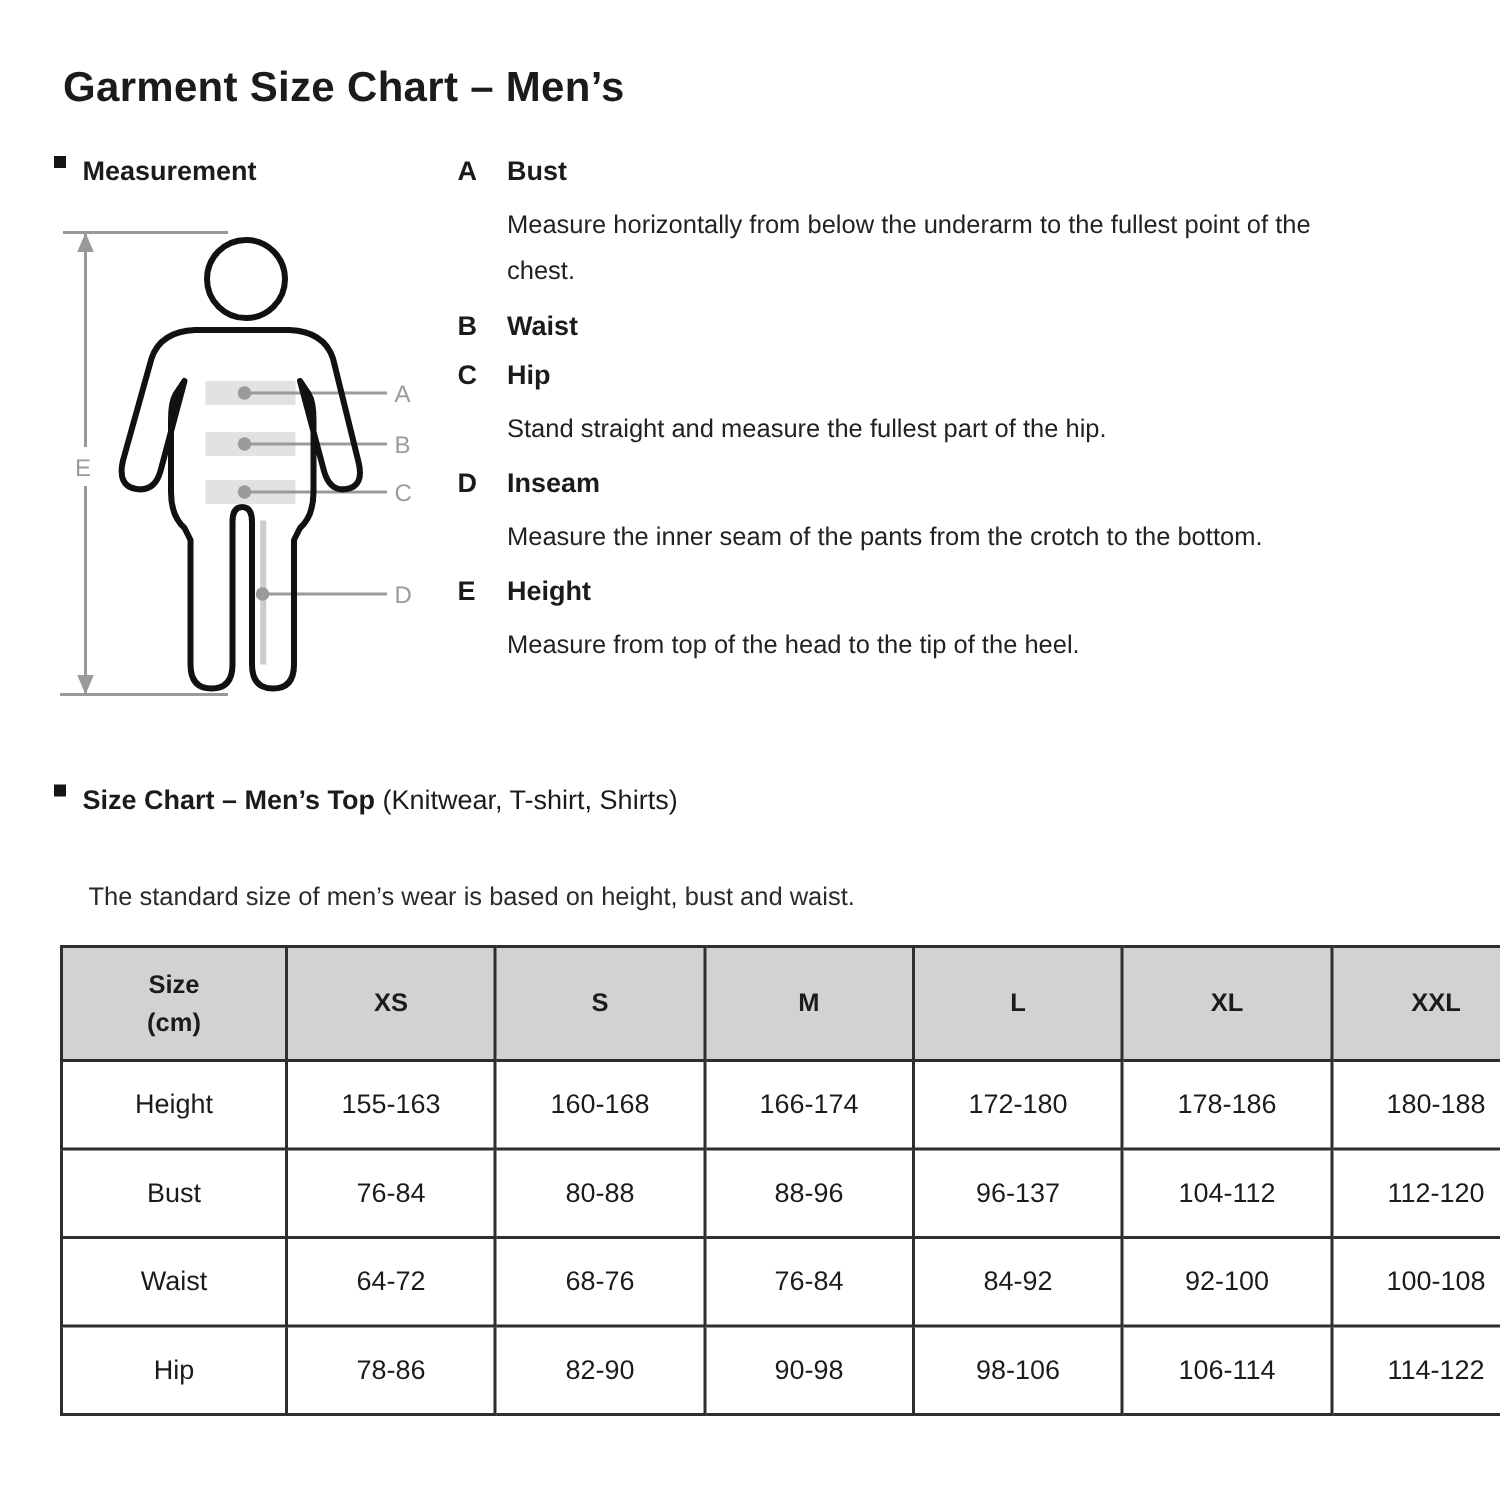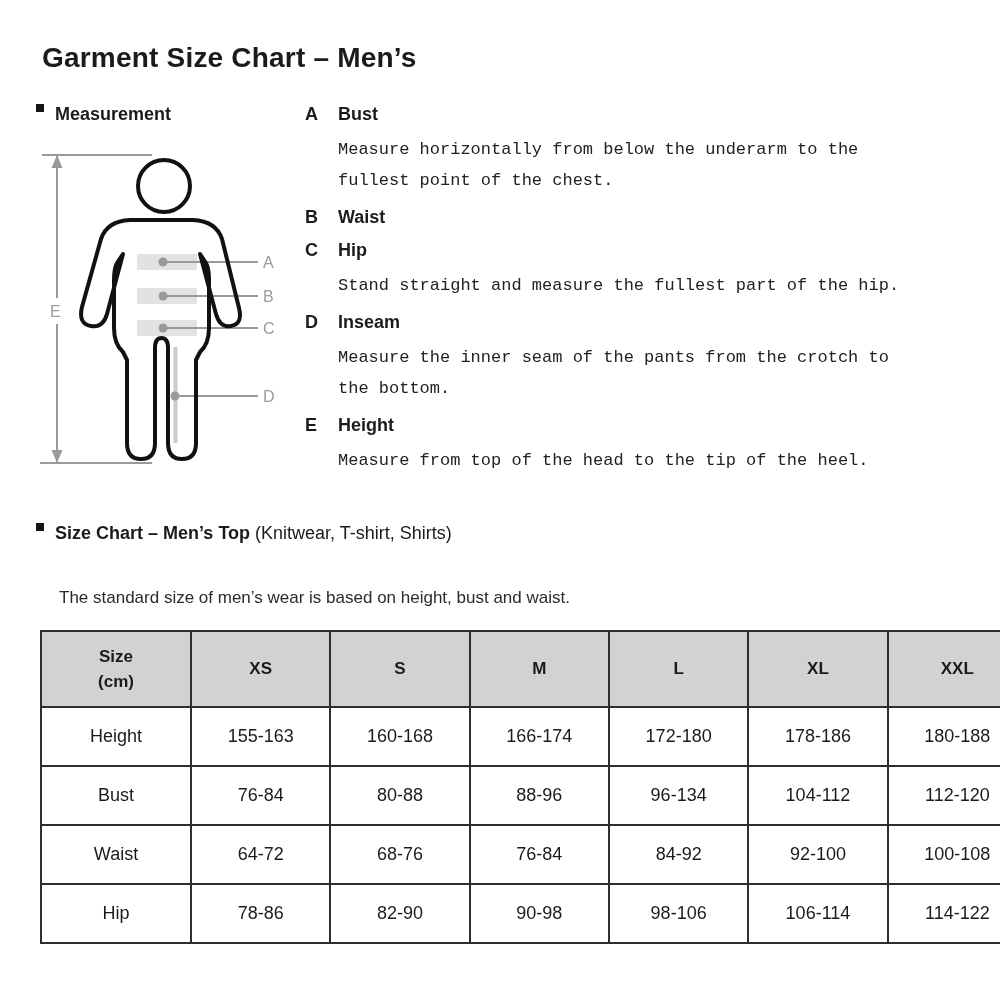--- a/index.html
+++ b/index.html
@@ -13,21 +13,21 @@
   .sq { width:8px; height:8px; background:#151515; display:inline-block; margin-right:11px; }
 
   #measure-head { left:36px; top:104px; }
 
   #figure { left:30px; top:132px; }
 
   #defs { left:305px; top:102px; width:660px; }
   .def-item { margin-bottom:9px; }
   .def-head { display:flex; font-size:18px; font-weight:bold; margin-bottom:8px; line-height:24px; }
   .def-letter { width:33px; flex:0 0 33px; }
-  .def-desc { margin-left:33px; font-size:17px; line-height:31px; max-width:580px; color:#222;font-family:Liberation Mono, monospace; }
+  .def-desc { margin-left:33px; font-size:17px; line-height:31px; max-width:580px; color:#222; }
 
   #sizechart-head { left:36px; top:523px; }
   #sizechart-head .normal { font-weight:normal; margin-left:5px; }
   #sizechart-sub { left:59px; top:548px; font-size:17px; color:#2b2b2b;margin-top:40px; }
 
   #size-table { left:40px; top:630px; width:988px; border-collapse:collapse; table-layout:fixed; }
   #size-table th, #size-table td { border:2px solid #2e2e2e; text-align:center; vertical-align:middle; }
   #size-table thead th { background:#d2d2d2; font-size:17px; font-weight:bold; height:76px; }
   #size-table td { height:59px; font-size:18px; font-weight:normal; }
   #size-table .corner div { line-height:25px; }
@@ -157,21 +157,21 @@
       <td>166-174</td>
       <td>172-180</td>
       <td>178-186</td>
       <td>180-188</td>
     </tr>
     <tr>
       <td class="col-label">Bust</td>
       <td>76-84</td>
       <td>80-88</td>
       <td>88-96</td>
-      <td>96-134</td>
+      <td>96-137</td>
       <td>104-112</td>
       <td>112-120</td>
     </tr>
     <tr>
       <td class="col-label">Waist</td>
       <td>64-72</td>
       <td>68-76</td>
       <td>76-84</td>
       <td>84-92</td>
       <td>92-100</td>

